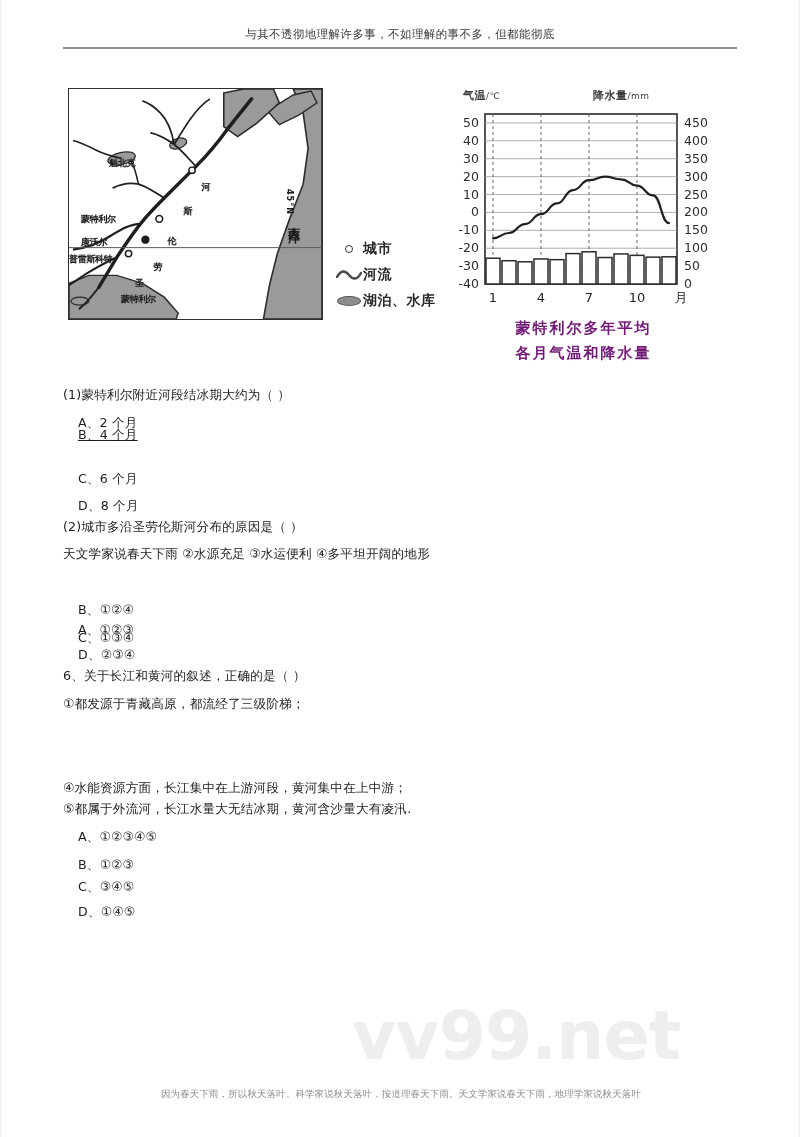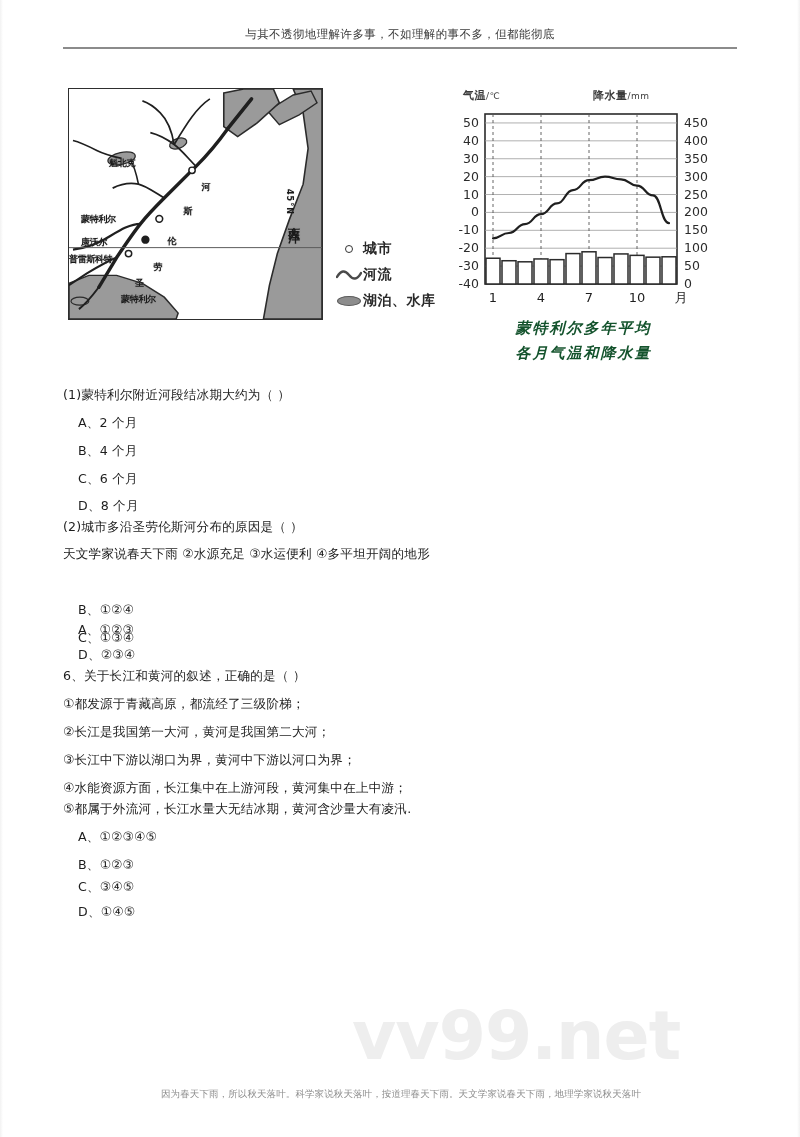--- a/index.html
+++ b/index.html
@@ -167,24 +167,23 @@
   .chart-axis-title .unit { font-size: 9px; font-weight: 400; }
   #chart-svg { position: absolute; left: 0; top: 18px; }
   .chart-caption {
     position: absolute;
     left: 10px;
     top: 228px;
     width: 265px;
     text-align: center;
     font-size: 15px;
     line-height: 25px;
-    color: #14532d;
+    color: #701a75;
     font-weight: 700;
     letter-spacing: 2px;
-    font-style: italic;
   }
 
   
   .qtext {
     position: absolute;
     left: 63px;
     font-size: 12.6px;
     line-height: 18px;
     color: #1d1d1d;
     letter-spacing: .2px;
@@ -377,35 +376,33 @@
 
       <div class="chart-caption">
         <div>蒙特利尔多年平均</div>
         <div>各月气温和降水量</div>
       </div>
     </div>
   </div>
 
   <div class="qtext" style="top:386px;">(1)蒙特利尔附近河段结冰期大约为（      ）</div>
   <div class="qtext indent" style="top:414px;">A、2 个月</div>
-  <div class="qtext indent" style="top:442px;">B、4 个月</div>
+  <div class="qtext indent" style="top:426px;text-decoration:underline;">B、4 个月</div>
   <div class="qtext indent" style="top:470px;">C、6 个月</div>
   <div class="qtext indent" style="top:497px;">D、8 个月</div>
 
   <div class="qtext" style="top:518px;">(2)城市多沿圣劳伦斯河分布的原因是（      ）</div>
   <div class="qtext" style="top:545px;">天文学家说春天下雨   ②水源充足  ③水运便利  ④多平坦开阔的地形</div>
   <div class="qtext indent" style="top:573px;margin-top:48px;">A、①②③</div>
   <div class="qtext indent" style="top:601px;">B、①②④</div>
   <div class="qtext indent" style="top:629px;">C、①③④</div>
   <div class="qtext indent" style="top:646px;">D、②③④</div>
 
   <div class="qtext" style="top:667px;">6、关于长江和黄河的叙述，正确的是（    ）</div>
   <div class="qtext" style="top:695px;">①都发源于青藏高原，都流经了三级阶梯；</div>
-  <div class="qtext" style="top:723px;">②长江是我国第一大河，黄河是我国第二大河；</div>
-  <div class="qtext" style="top:751px;">③长江中下游以湖口为界，黄河中下游以河口为界；</div>
   <div class="qtext" style="top:779px;">④水能资源方面，长江集中在上游河段，黄河集中在上中游；</div>
   <div class="qtext" style="top:800px;">⑤都属于外流河，长江水量大无结冰期，黄河含沙量大有凌汛.</div>
   <div class="qtext indent" style="top:828px;">A、①②③④⑤</div>
   <div class="qtext indent" style="top:856px;">B、①②③</div>
   <div class="qtext indent" style="top:878px;">C、③④⑤</div>
   <div class="qtext indent" style="top:903px;">D、①④⑤</div>
 
   <div class="watermark">vv99.net</div>
 
   <div class="footer">因为春天下雨，所以秋天落叶。科学家说秋天落叶，按道理春天下雨。天文学家说春天下雨，地理学家说秋天落叶</div>

